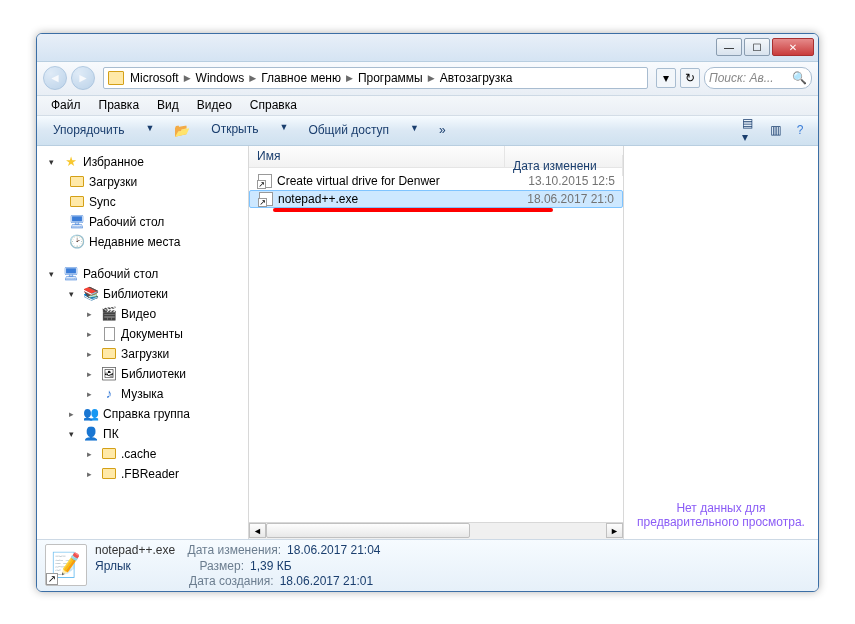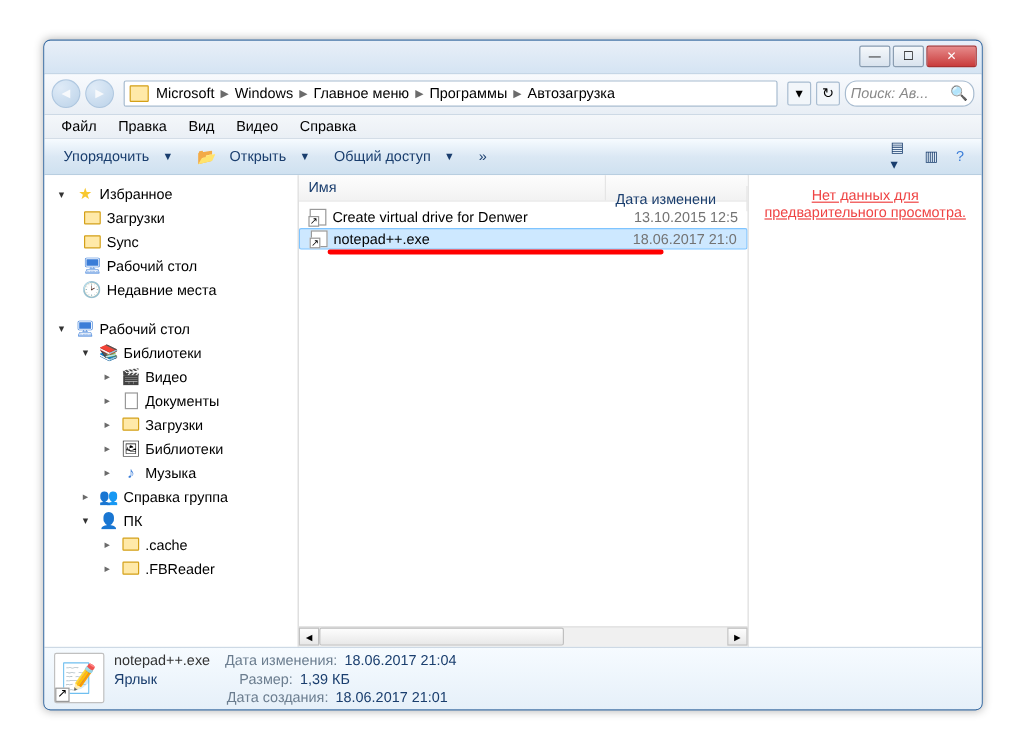--- a/index.html
+++ b/index.html
@@ -14,21 +14,21 @@
 .addressbar { flex: 1; height: 22px; border: 1px solid #a8bcd0; background: #fff; display: flex; align-items: center; padding: 0 4px; margin: 0 4px; border-radius: 2px; }
 .addressbar .folder-icon { width: 16px; height: 14px; background: #ffe9a8; border: 1px solid #d4a017; border-radius: 1px; margin-right: 4px; }
 .crumb { display: flex; align-items: center; padding: 0 2px; cursor: pointer; }
 .crumb-sep { color: #6b6b6b; padding: 0 3px; font-size: 9px; }
 .addr-btn { width: 20px; height: 20px; border: 1px solid #a8bcd0; background: #f2f6fa; display: flex; align-items: center; justify-content: center; cursor: pointer; border-radius: 2px; }
 .searchbar { width: 108px; height: 22px; border: 1px solid #a8bcd0; background: #fff; display: flex; align-items: center; padding: 0 4px; border-radius: 10px; color: #888; font-style: italic; }
 .searchbar .mag { margin-left: auto; color: #3b6ea5; font-style: normal; }
 .menubar { height: 20px; background: linear-gradient(#f4f7fa,#eaeff5); display: flex; align-items: center; padding: 0 6px; border-bottom: 1px solid #d4dde7; gap: 2px; }
 .menuitem { padding: 2px 8px; cursor: pointer; border-radius: 2px; }
 .toolbar { height: 30px; background: linear-gradient(#f6fbff,#dbe8f4,#cfe1f0); display: flex; align-items: center; padding: 0 8px; border-bottom: 1px solid #b8cee0; gap: 4px; }
-.toolbtn { padding: 3px 8px; color: #1a3e6e; display: flex; align-items: center; gap: 11px; cursor: pointer; border-radius: 3px; }
+.toolbtn { padding: 3px 8px; color: #1a3e6e; display: flex; gap: 21px; cursor: pointer; border-radius: 3px; }
 .tool-drop { font-size: 9px; color: #1a3e6e; }
 .tool-spacer { flex: 1; }
 .tool-icon { width: 20px; height: 20px; display: flex; align-items: center; justify-content: center; color: #1a3e6e; cursor: pointer; border-radius: 3px; }
 .body { flex: 1; display: flex; min-height: 0; }
 .navpane { width: 212px; background: #fff; border-right: 1px solid #d8d8d8; overflow-y: auto; padding: 6px 0; }
 .tree-group { margin-bottom: 12px; }
 .tree-item { display: flex; align-items: center; padding: 2px 0 2px 12px; cursor: pointer; gap: 4px; white-space: nowrap; }
 .tree-item.sub { padding-left: 32px; }
 .tree-item.sub2 { padding-left: 50px; }
 .tree-tri { width: 10px; color: #6b6b6b; font-size: 9px; }
@@ -52,21 +52,21 @@
 .file-icon { width: 16px; height: 16px; margin: 0 4px; display: flex; align-items: center; justify-content: center; font-size: 11px; }
 .shortcut-icon { width: 14px; height: 14px; background: #fff; border: 1px solid #999; position: relative; }
 .shortcut-icon::after { content: "↗"; position: absolute; bottom: -2px; left: -2px; font-size: 8px; background: #fff; border: 1px solid #999; width: 7px; height: 7px; line-height: 7px; text-align: center; }
 .file-name { white-space: nowrap; overflow: hidden; }
 .file-date { white-space: nowrap; margin-left: auto; color: #737373; padding-right: 4px; }
 .red-underline { position: absolute; left: 24px; top: 40px; width: 280px; height: 4px; background: #ff0000; border-radius: 2px; }
 .hscroll { height: 17px; background: #f0f0f0; border-top: 1px solid #d8d8d8; display: flex; align-items: center; }
 .hscroll .arr { width: 17px; height: 15px; background: linear-gradient(#fdfdfd,#e8e8e8); border: 1px solid #c0c0c0; display: flex; align-items: center; justify-content: center; font-size: 9px; cursor: pointer; }
 .hscroll .track { flex: 1; height: 15px; background: #f0f0f0; position: relative; }
 .hscroll .thumb { position: absolute; left: 0; top: 0; width: 60%; height: 100%; background: linear-gradient(#fdfdfd,#e8e8e8); border: 1px solid #c0c0c0; border-radius: 2px; cursor: pointer; }
-.previewpane { width: 194px; background: #fff; display: flex; align-items: flex-start; justify-content: center; padding: 10px; color: #ef4444; text-align: center; text-decoration: underline; }
+.previewpane { width: 194px; background: #fff; display: flex; align-items: flex-end; justify-content: center; padding: 10px; color: #8b5cf6; text-align: center; }
 .detailspane { height: 52px; background: linear-gradient(#f6fbff,#e6f0f9); border-top: 1px solid #cdd9e5; display: flex; align-items: center; padding: 4px 8px; gap: 8px; }
 .details-icon { width: 42px; height: 42px; background: #fff; border: 1px solid #c0c0c0; border-radius: 2px; display: flex; align-items: center; justify-content: center; font-size: 24px; position: relative; }
 .details-icon::after { content: "↗"; position: absolute; bottom: 0; left: 0; font-size: 10px; background: #fff; border: 1px solid #999; width: 10px; height: 10px; line-height: 10px; text-align: center; }
 .details-text { display: flex; flex-direction: column; gap: 1px; }
 .details-row { display: flex; gap: 6px; font-size: 11px; }
 .details-label { color: #6b7d8f; text-align: right; min-width: 100px; }
 .details-value { color: #1a3e6e; }
 .details-name { font-size: 12px; color: #333; margin-bottom: 1px; }
 .navpane::-webkit-scrollbar { width: 17px; }
 .navpane::-webkit-scrollbar-track { background: #f0f0f0; }

